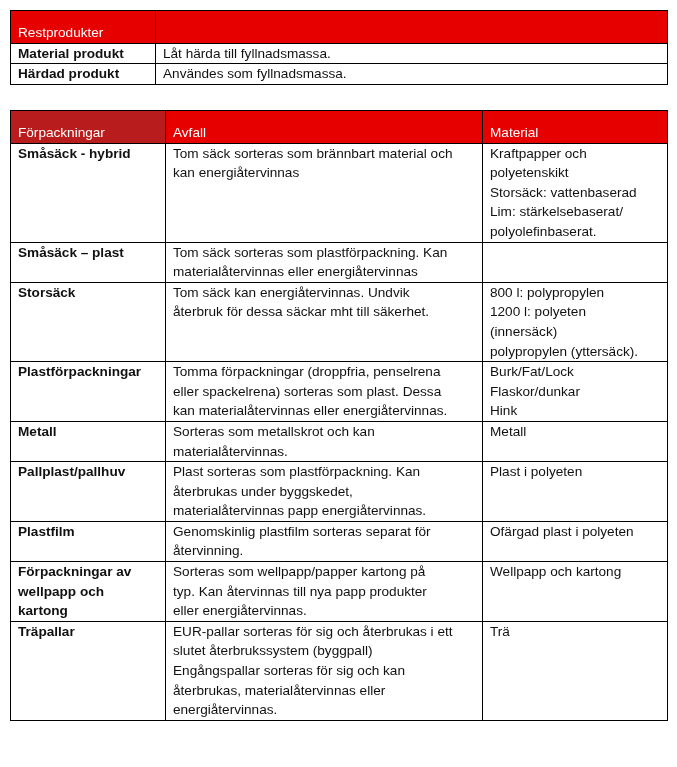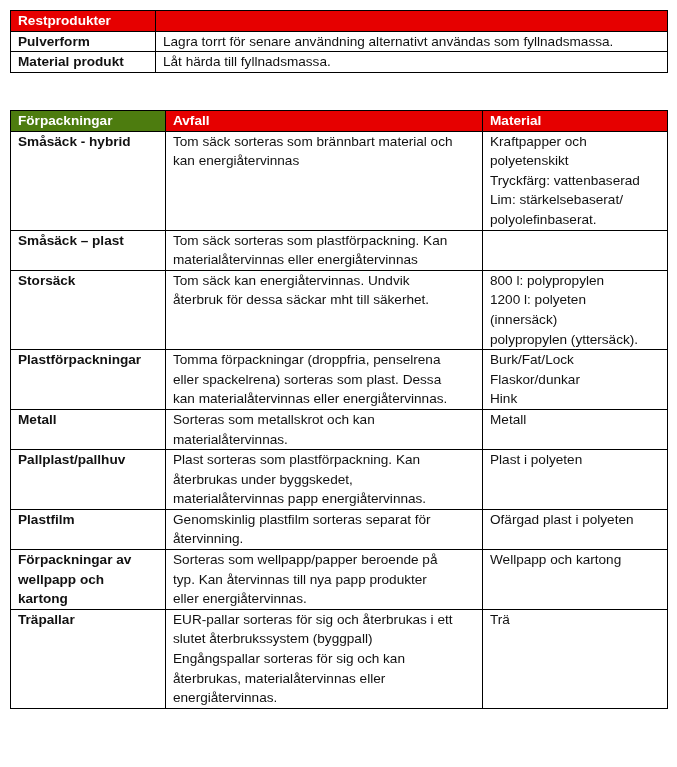--- a/index.html
+++ b/index.html
@@ -16,23 +16,23 @@
     td, th {
       border: 1px solid #000;
       vertical-align: top;
       text-align: left;
       padding: 0 7px;
       line-height: 19.6px;
     }
     th {
       background: #e60000;
       color: #fff;
-      font-weight: bold;
+      font-weight: normal;
       height: 19px;
-      padding-top: 0;
+      padding-top: 12px;
       border-color: #000;
     }
     td.key { font-weight: bold; }
     .line { display: block; }
 
     #t1 { left: 10px; top: 10px; width: 657px; }
     #t1 col.c1 { width: 145px; }
     #t1 col.c2 { width: 512px; }
     #t1 td { height: 19px; }
 
@@ -50,56 +50,56 @@
       <col class="c2">
     </colgroup>
   <thead>
     <tr>
       <th style="background: rgb(230, 0, 0); color: rgb(255, 255, 255);">Restprodukter</th>
       <th style="background: rgb(230, 0, 0); color: rgb(255, 255, 255);"></th>
     </tr>
   </thead>
   <tbody>
     <tr>
-      <td class="key">Pulverform</td>
-      <td>Lagra torrt för senare användning alternativt användas som fyllnadsmassa.</td>
-    </tr>
-    <tr>
       <td class="key">Material produkt</td>
       <td>Låt härda till fyllnadsmassa.</td>
+    </tr>
+    <tr>
+      <td class="key">Härdad produkt</td>
+      <td>Användes som fyllnadsmassa.</td>
     </tr>
   </tbody>
 </table>
 
 <table id="t2">
   <colgroup>
       <col class="c1">
       <col class="c2">
       <col class="c3">
     </colgroup>
   <thead>
     <tr>
-      <th style="background: #4d7c0f; color: rgb(255, 255, 255); margin-left: 16px;">Förpackningar</th>
+      <th style="background: #b91c1c; color: rgb(255, 255, 255); margin-left: 16px;">Förpackningar</th>
       <th style="background: rgb(230, 0, 0); color: rgb(255, 255, 255);">Avfall</th>
       <th style="background: rgb(230, 0, 0); color: rgb(255, 255, 255); margin-top: 16px;">Material</th>
     </tr>
   </thead>
   <tbody id="t2-body">
       <tr>
         <td class="key">
           <span class="line">Småsäck - hybrid</span>
         </td>
         <td>
           <span class="line">Tom säck sorteras som brännbart material och</span>
           <span class="line">kan energiåtervinnas</span>
         </td>
         <td>
           <span class="line">Kraftpapper och</span>
           <span class="line">polyetenskikt</span>
-          <span class="line">Tryckfärg: vattenbaserad</span>
+          <span class="line">Storsäck: vattenbaserad</span>
           <span class="line">Lim: stärkelsebaserat/</span>
           <span class="line">polyolefinbaserat.</span>
         </td>
       </tr>
       <tr>
         <td class="key">
           <span class="line">Småsäck – plast</span>
         </td>
         <td>
           <span class="line">Tom säck sorteras som plastförpackning. Kan</span>
@@ -174,21 +174,21 @@
           <span class="line">Ofärgad plast i polyeten</span>
         </td>
       </tr>
       <tr>
         <td class="key">
           <span class="line">Förpackningar av</span>
           <span class="line">wellpapp och</span>
           <span class="line">kartong</span>
         </td>
         <td>
-          <span class="line">Sorteras som wellpapp/papper beroende på</span>
+          <span class="line">Sorteras som wellpapp/papper kartong på</span>
           <span class="line">typ. Kan återvinnas till nya papp produkter</span>
           <span class="line">eller energiåtervinnas.</span>
         </td>
         <td>
           <span class="line">Wellpapp och kartong</span>
         </td>
       </tr>
       <tr>
         <td class="key">
           <span class="line">Träpallar</span>

